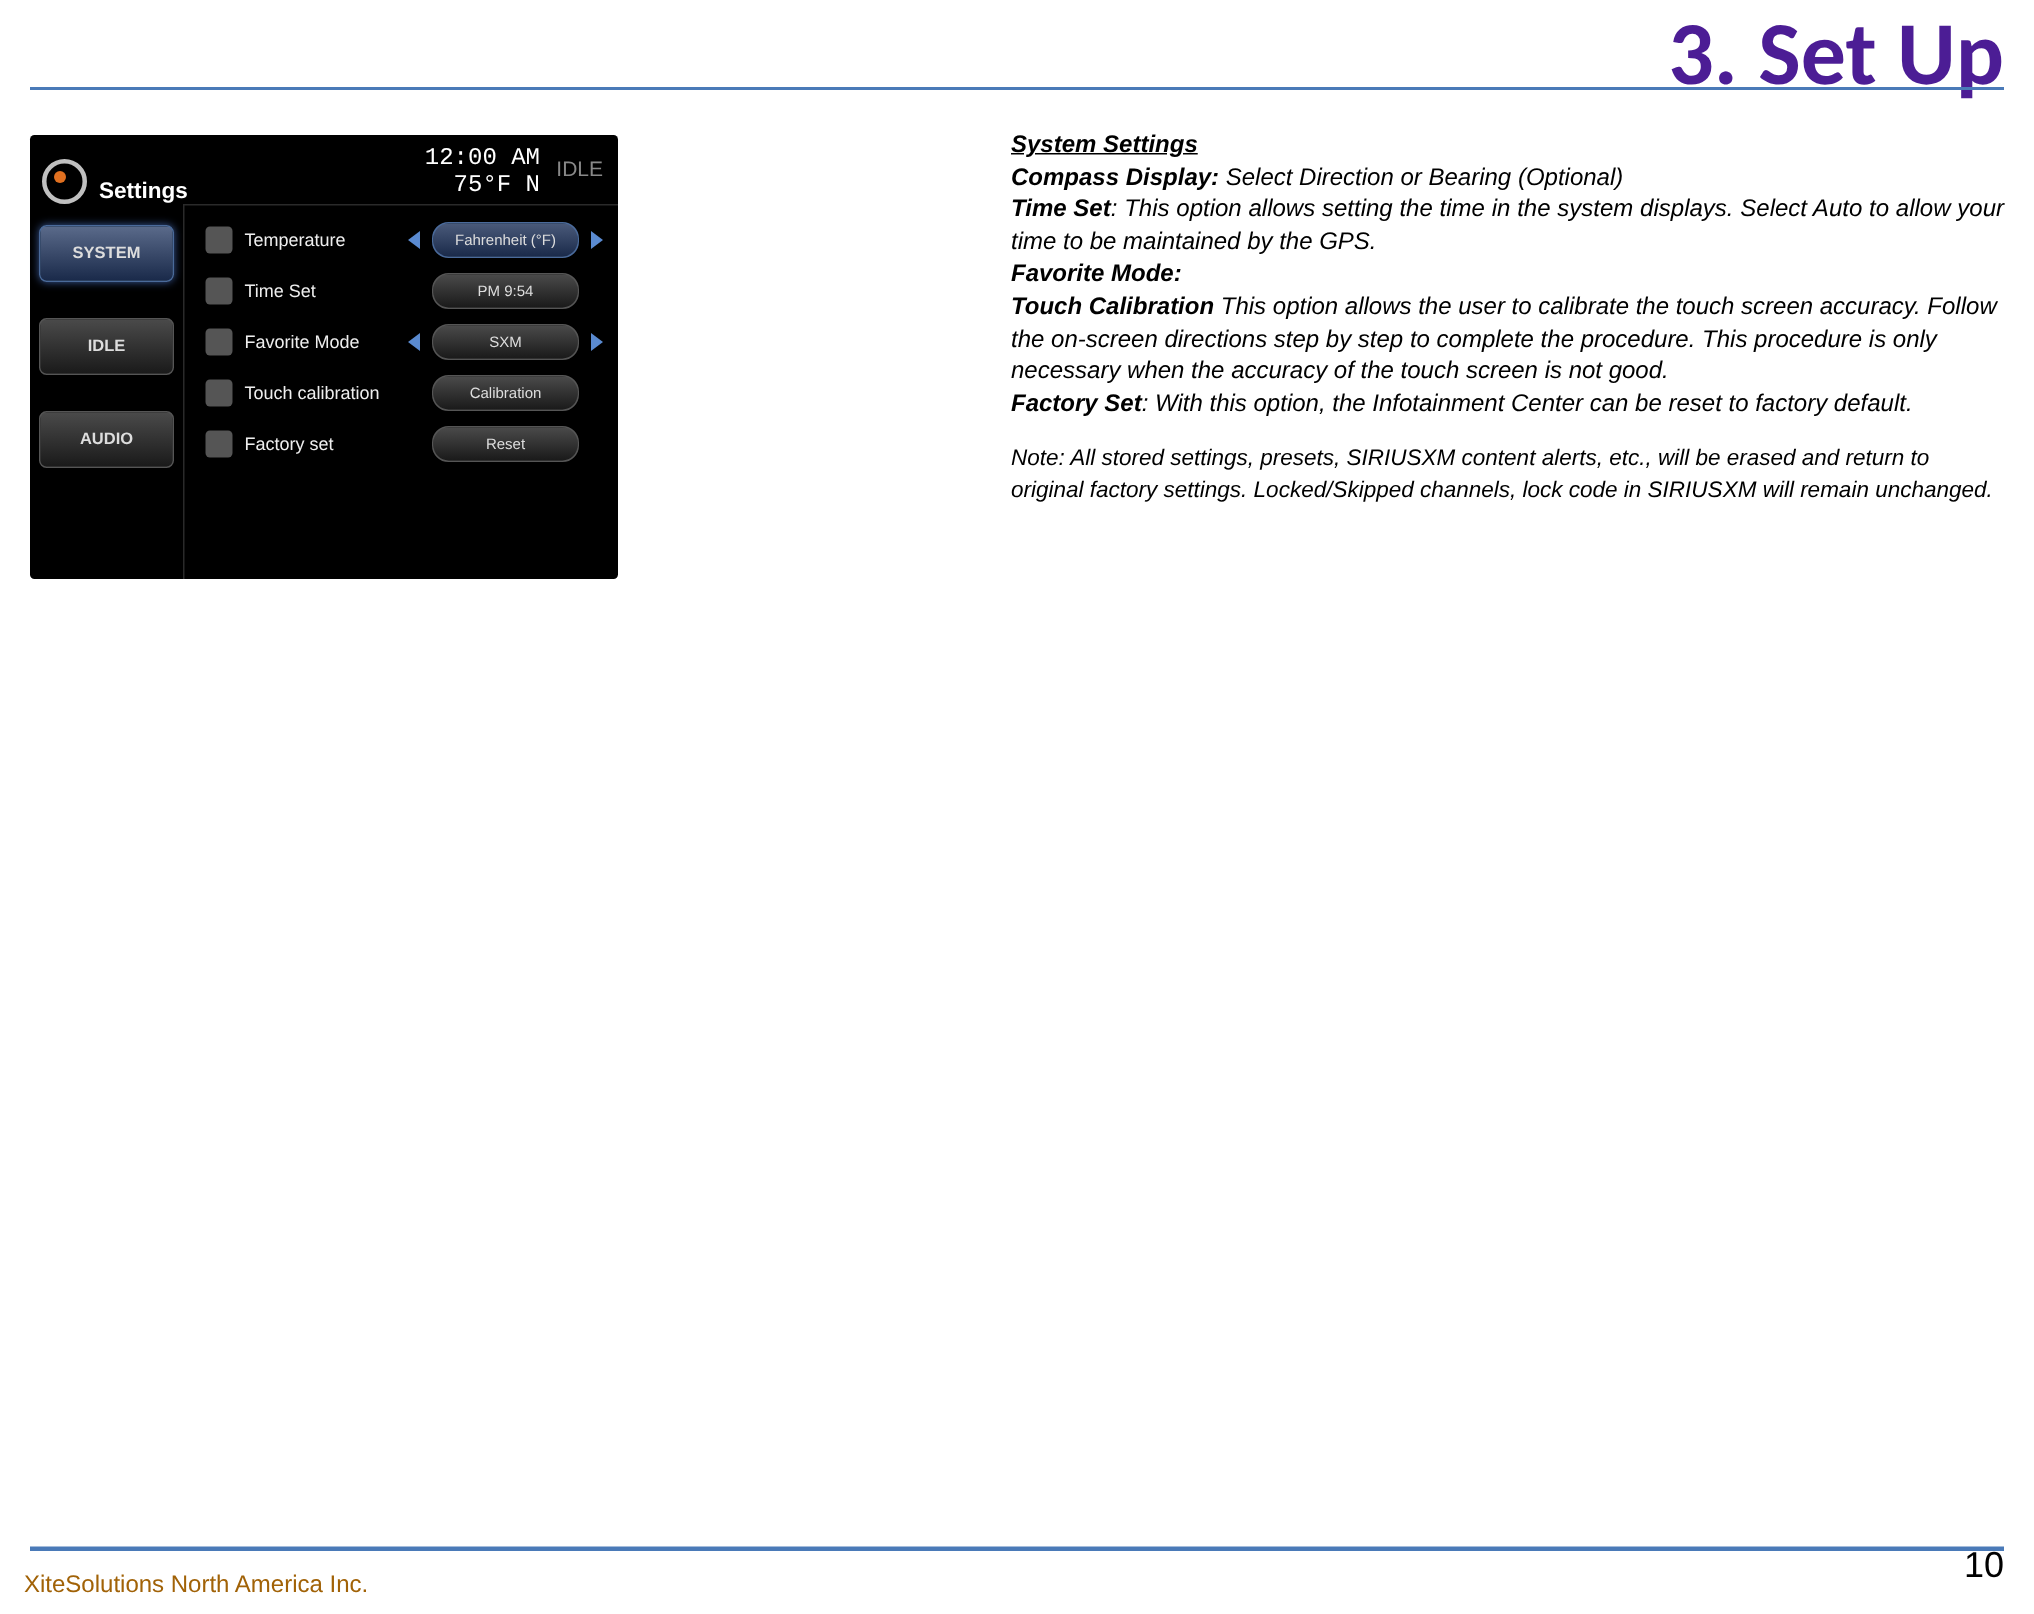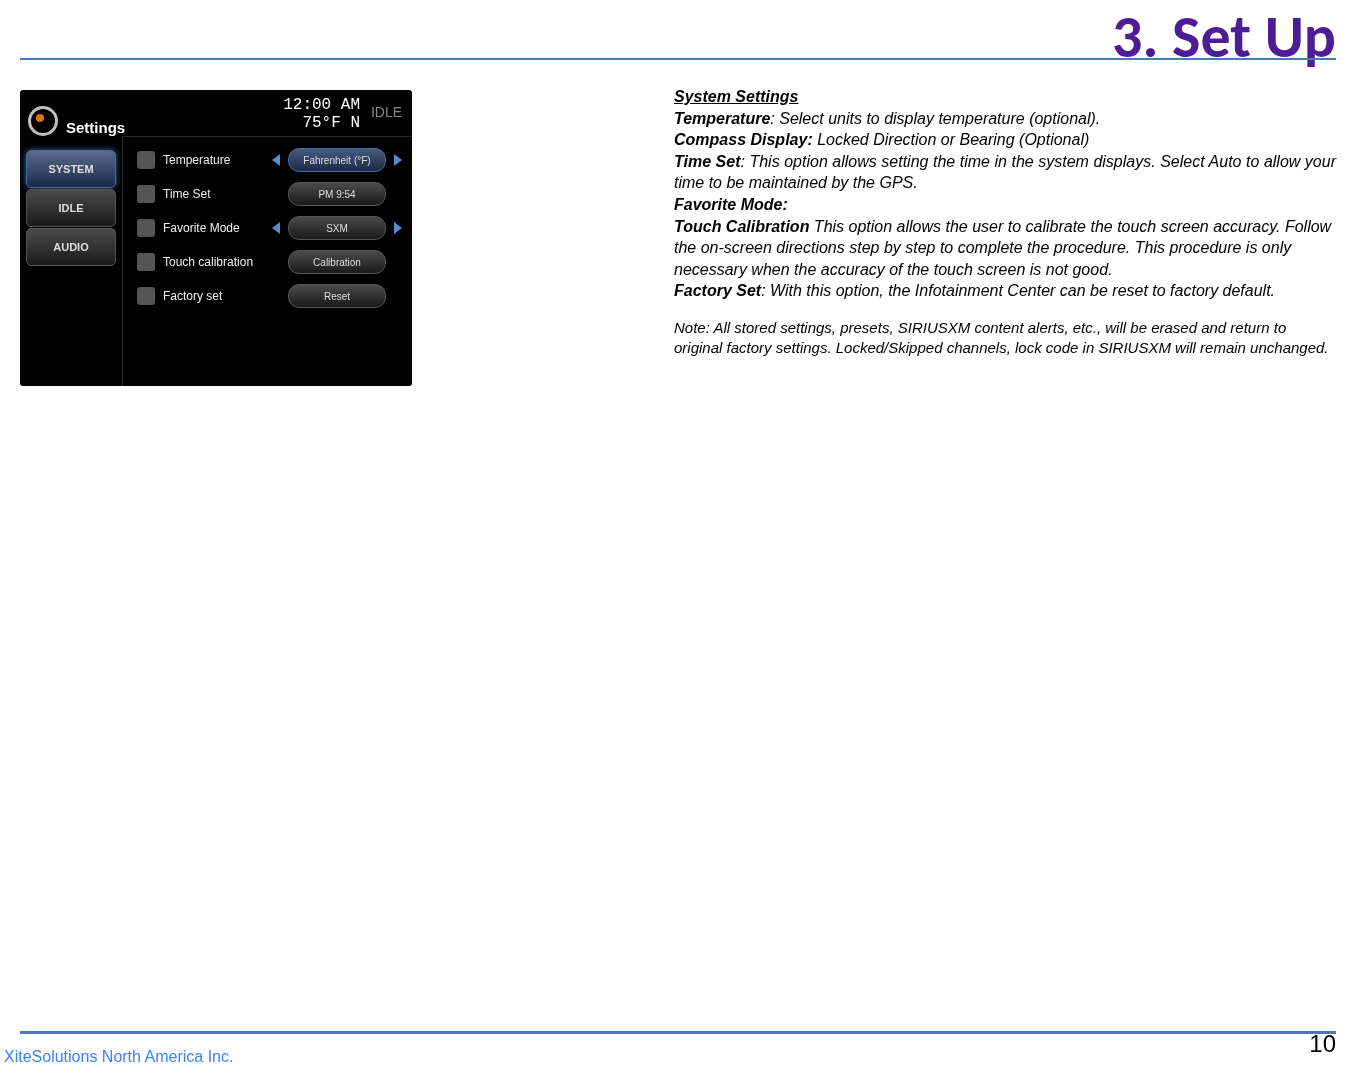--- a/index.html
+++ b/index.html
@@ -1,29 +1,29 @@
 <!DOCTYPE html>
 <html><head>
 <meta charset="utf-8">
 <style>
 html,body{margin:0;padding:0;width:1356px;height:1076px;background:#fff;font-family:Arial,Helvetica,sans-serif;color:#000;position:relative}
 .page-title{position:absolute;top:0;right:20px;font-size:60px;font-weight:bold;color:#4c1d95;font-family:Calibri,Arial,sans-serif}
 .hr-top{position:absolute;top:58px;left:20px;right:20px;height:2px;background:#4a7ab8}
 .hr-bot{position:absolute;bottom:42px;left:20px;right:20px;height:3px;background:#4a7ab8}
-.footer-left{position:absolute;bottom:10px;left:4px;font-size:16px;color:#3b82f6}
+.footer-left{position:absolute;bottom:10px;left:16px;font-size:16px;color:#a16207}
 .footer-right{position:absolute;bottom:18px;right:20px;font-size:24px}
 .screenshot{position:absolute;top:90px;left:20px;width:392px;height:296px;background:#000;border-radius:3px;color:#eee;font-size:12px}
 .ss-top{display:flex;align-items:flex-end;height:46px}
 .gear{width:24px;height:24px;border-radius:50%;border:3px solid #c0c0c0;margin:0 8px;position:relative}
 .gear::after{content:"";position:absolute;top:5px;left:5px;width:8px;height:8px;border-radius:50%;background:#e07020}
 .ss-title{font-size:15px;color:#fff;font-weight:bold;text-shadow:1px 1px 1px #000}
 .ss-clock{position:absolute;top:6px;right:52px;font-family:"Courier New",monospace;font-size:16px;color:#fff;text-align:right}
 .ss-idle{position:absolute;top:14px;right:10px;font-size:14px;color:#888}
 .ss-body{display:flex;height:250px}
-.sidebar{width:90px;display:flex;flex-direction:column;gap:1px;padding:14px 6px 0 6px}
+.sidebar{width:90px;display:flex;flex-direction:column;gap:24px;padding:14px 6px 0 6px}
 .side-btn{height:36px;border-radius:5px;border:1px solid #555;background:linear-gradient(#4a4a4a,#1a1a1a);color:#ddd;font-size:11px;display:flex;align-items:center;justify-content:center;font-weight:bold}
 .side-btn.active{background:linear-gradient(#5a6a8a,#1a2a4a);border-color:#4a6a9a;box-shadow:0 0 6px #3a5a9a}
 .main-panel{flex:1;border-left:1px solid #2a2a2a;border-top:1px solid #2a2a2a;padding:6px 10px 0 14px}
 .row{display:flex;align-items:center;height:34px;gap:8px}
 .ricon{width:18px;height:18px;background:#555;border-radius:3px;flex:0 0 18px}
 .rlabel{flex:1;color:#eee;font-size:12px}
 .arrow{width:0;height:0;border-top:6px solid transparent;border-bottom:6px solid transparent}
 .arrow.left{border-right:8px solid #5a8ad0}
 .arrow.right{border-left:8px solid #5a8ad0}
 .arrow.inv{opacity:0}
@@ -94,22 +94,21 @@
         <div class="arrow left inv"></div>
         <div class="pill">Reset</div>
         <div class="arrow right inv"></div>
       </div>
     </div>
   </div>
 </div>
 
 <div class="text-col">
   <p><span class="hdr">System Settings</span></p>
-  <p><span class="bi">Temperature</span><span class="i">: Select units to display temperature (optional).</span></p>
-  <p><span class="bi">Compass Display:</span><span class="i"> Locked Direction or Bearing (Optional)</span></p>
+  <p><span class="bi">Compass Display:</span><span class="i"> Select Direction or Bearing (Optional)</span></p>
   <p class="just"><span class="bi">Time Set</span><span class="i">: This option allows setting the time in the system displays. Select Auto to allow your time to be maintained by the GPS.</span></p>
   <p><span class="bi">Favorite Mode:</span></p>
   <p><span class="bi">Touch Calibration</span><span class="i"> This option allows the user to calibrate the touch screen accuracy. Follow the on-screen directions step by step to complete the procedure. This procedure is only necessary when the accuracy of the touch screen is not good.</span></p>
   <p><span class="bi">Factory Set</span><span class="i">: With this option, the Infotainment Center can be reset to factory default.</span></p>
   <p class="note">Note: All stored settings, presets, SIRIUSXM content alerts, etc., will be erased and return to original factory settings. Locked/Skipped channels, lock code in SIRIUSXM will remain unchanged.</p>
 </div>
 
 <div class="hr-bot"></div>
 <div class="footer-left">XiteSolutions North America Inc.</div>
 <div class="footer-right">10</div>

